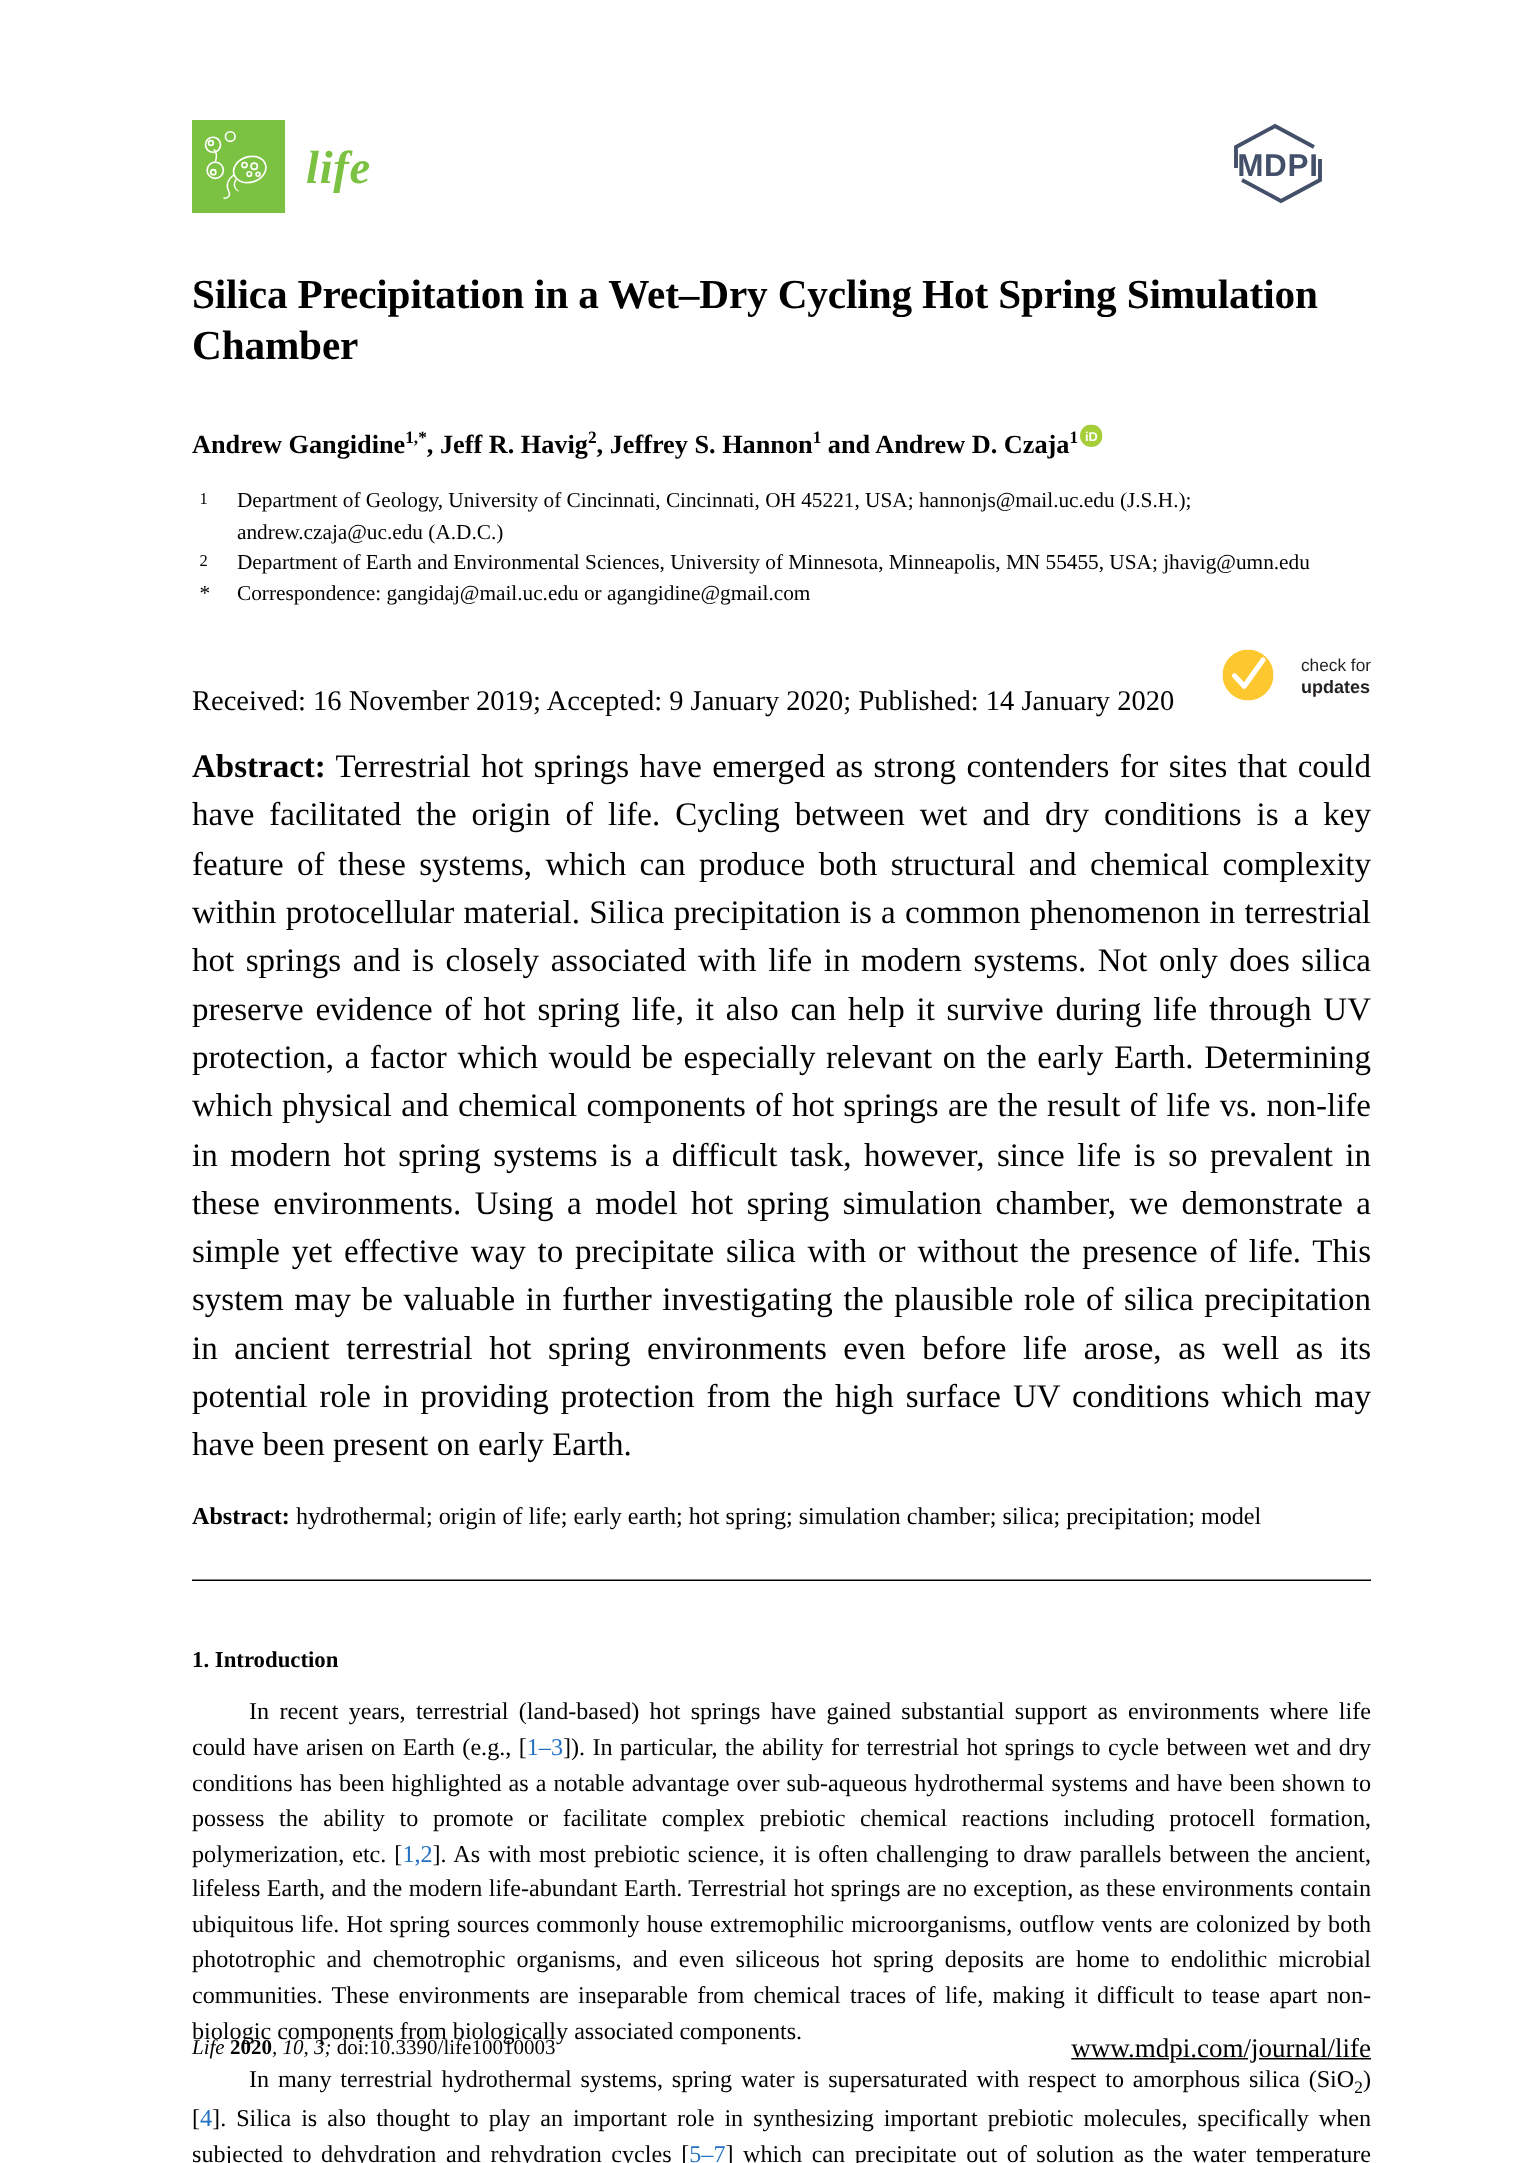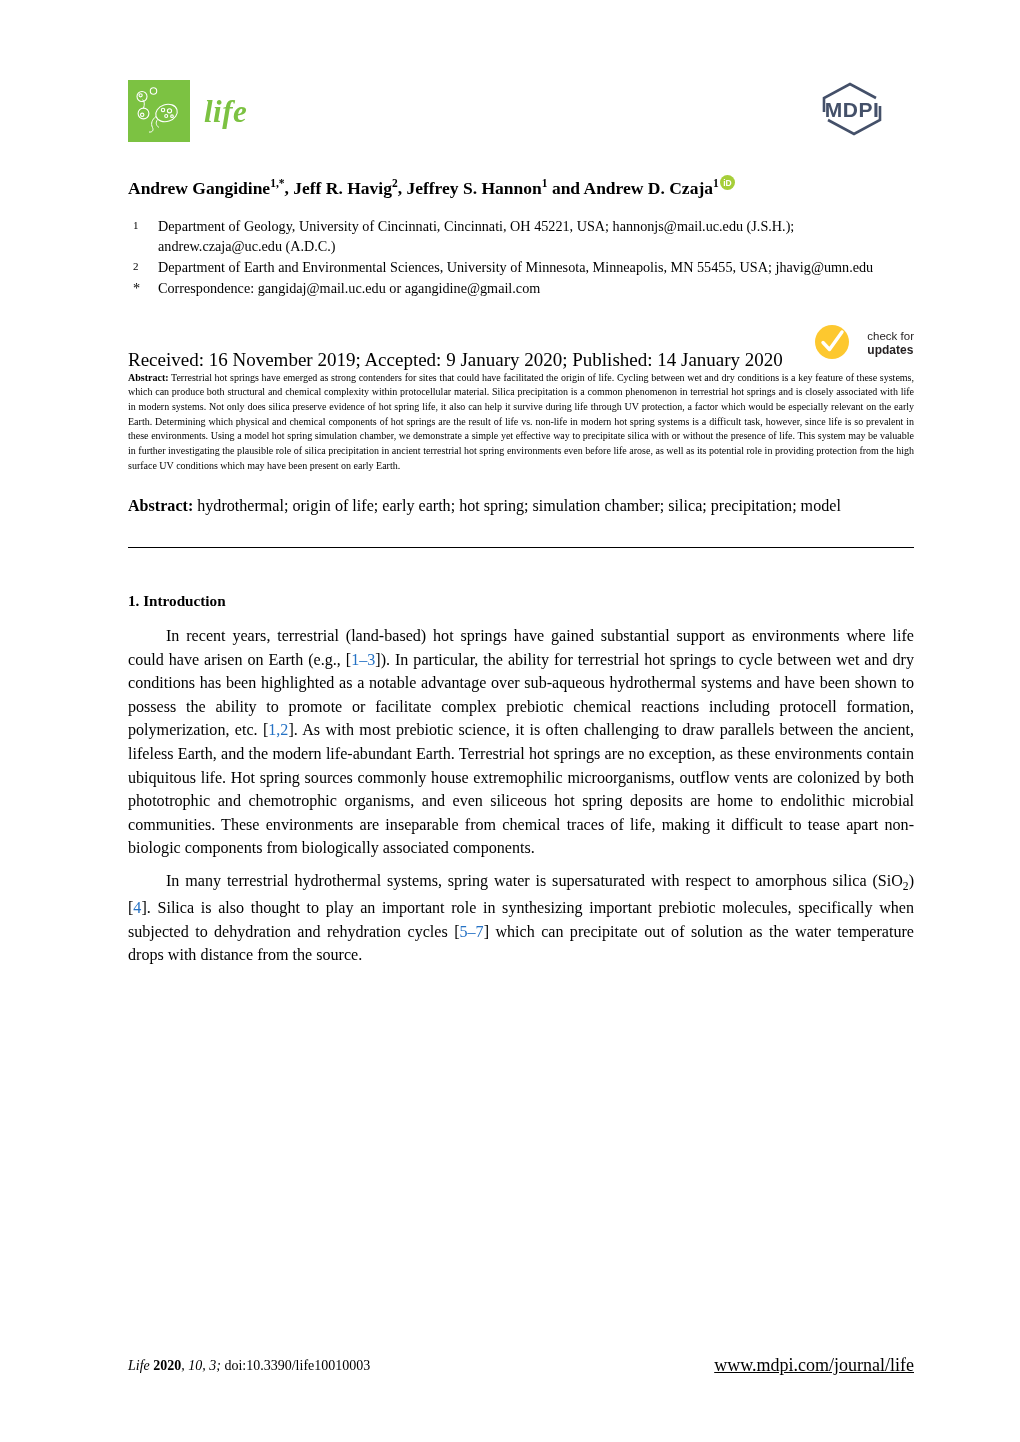--- a/index.html
+++ b/index.html
@@ -81,20 +81,21 @@
     font-weight: 700;
     line-height: 1.24;
     margin: 6px 0 0 0;
     letter-spacing: -0.1px;
   }
 
   
   .authors {
     font-size: 17.5px;
     font-weight: 700;
+    margin-top: 34px;
     line-height: 1.3;
   }
   .authors sup { font-weight: 700; font-size: 11.5px; vertical-align: super; }
   .orcid {
     display: inline-block;
     width: 15px; height: 15px;
     vertical-align: 4px;
     margin-left: 1px;
   }
 
@@ -144,21 +145,22 @@
   .cu-text {
     font-family: "Liberation Sans", sans-serif;
     font-size: 11.5px;
     line-height: 1.18;
     color: #231f20;
   }
   .cu-text b { font-weight: 700; font-size: 12px; }
 
   
   .abstract {
-    font-size: 10px;
+    margin-top: 16px;
+    font-size: 22px;
     line-height: 1.47;
     text-align: justify;
   }
   .abstract b { font-weight: 700; }
   .keywords {
     margin-top: 20px;
     font-size: 16.1px;
     line-height: 1.47;
     text-align: justify;
   }
@@ -244,20 +246,21 @@
         <svg width="92" height="62" viewBox="0 0 92 62" aria-hidden="true">
           <g fill="none" stroke="#445069" stroke-width="2.6">
             <path d="M18 34 L18 20 L44 6 L70 20"></path>
             <path d="M74 28 L74 42 L48 56 L22 42"></path>
           </g>
           <text x="46" y="39" text-anchor="middle" font-family="Liberation Sans, sans-serif" font-size="21" font-weight="bold" fill="#445069" letter-spacing="0.5">MDPI</text>
         </svg>
       </div>
     </div>
 
+    <h1 class="title">Silica Precipitation in a Wet–Dry Cycling Hot Spring Simulation Chamber</h1>
 
     <div class="authors">
       <span>Andrew Gangidine</span><sup>1,*</sup><span>, </span><span>Jeff R. Havig</span><sup>2</sup><span>, </span><span>Jeffrey S. Hannon</span><sup>1</sup><span> and </span><span>Andrew D. Czaja</span><sup>1</sup><span class="orcid"><svg width="15" height="15" viewBox="0 0 15 15" aria-hidden="true">
             <circle cx="7.5" cy="7.5" r="7.5" fill="#A6CE39"></circle>
             <text x="7.5" y="10.8" text-anchor="middle" font-family="Liberation Sans, sans-serif" font-size="8.5" font-weight="bold" fill="#ffffff">iD</text>
           </svg></span>
     </div>
 
     <div class="affils">
       <div class="affil-row">

